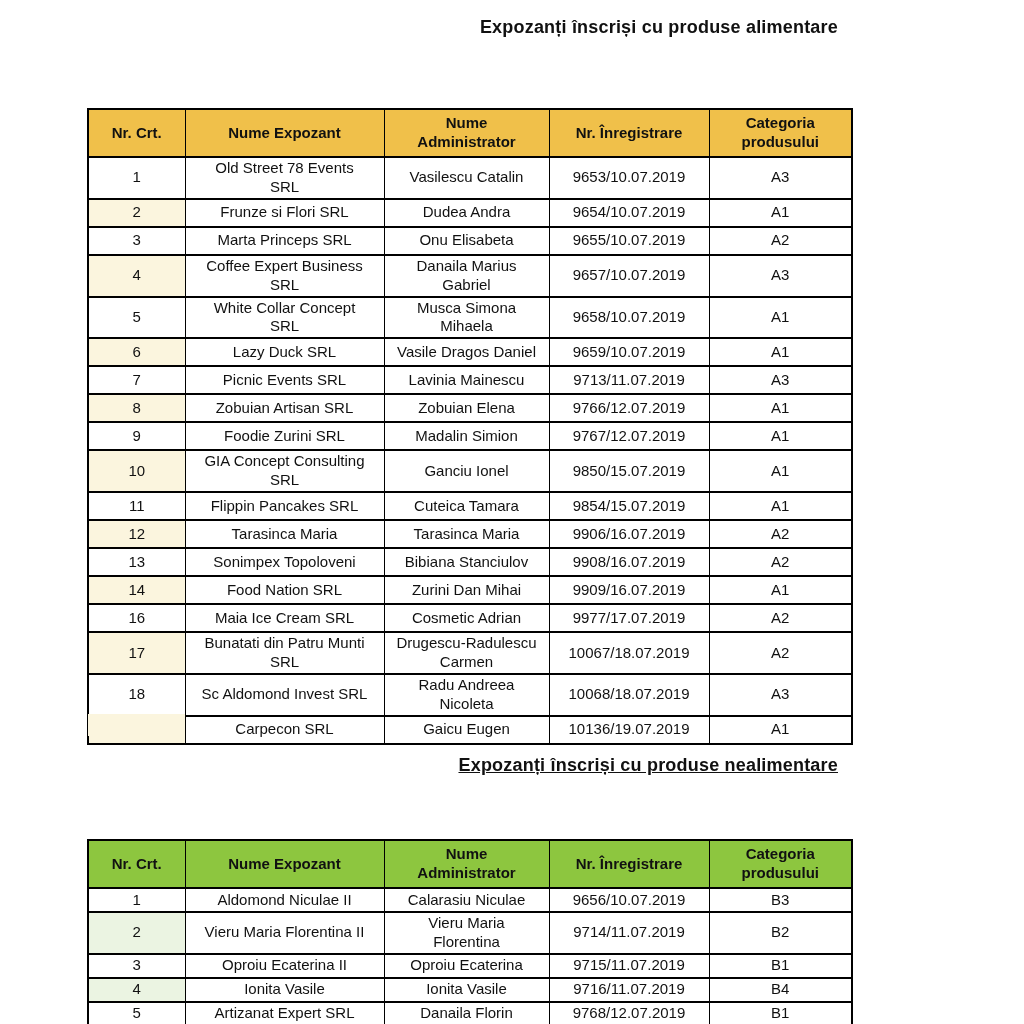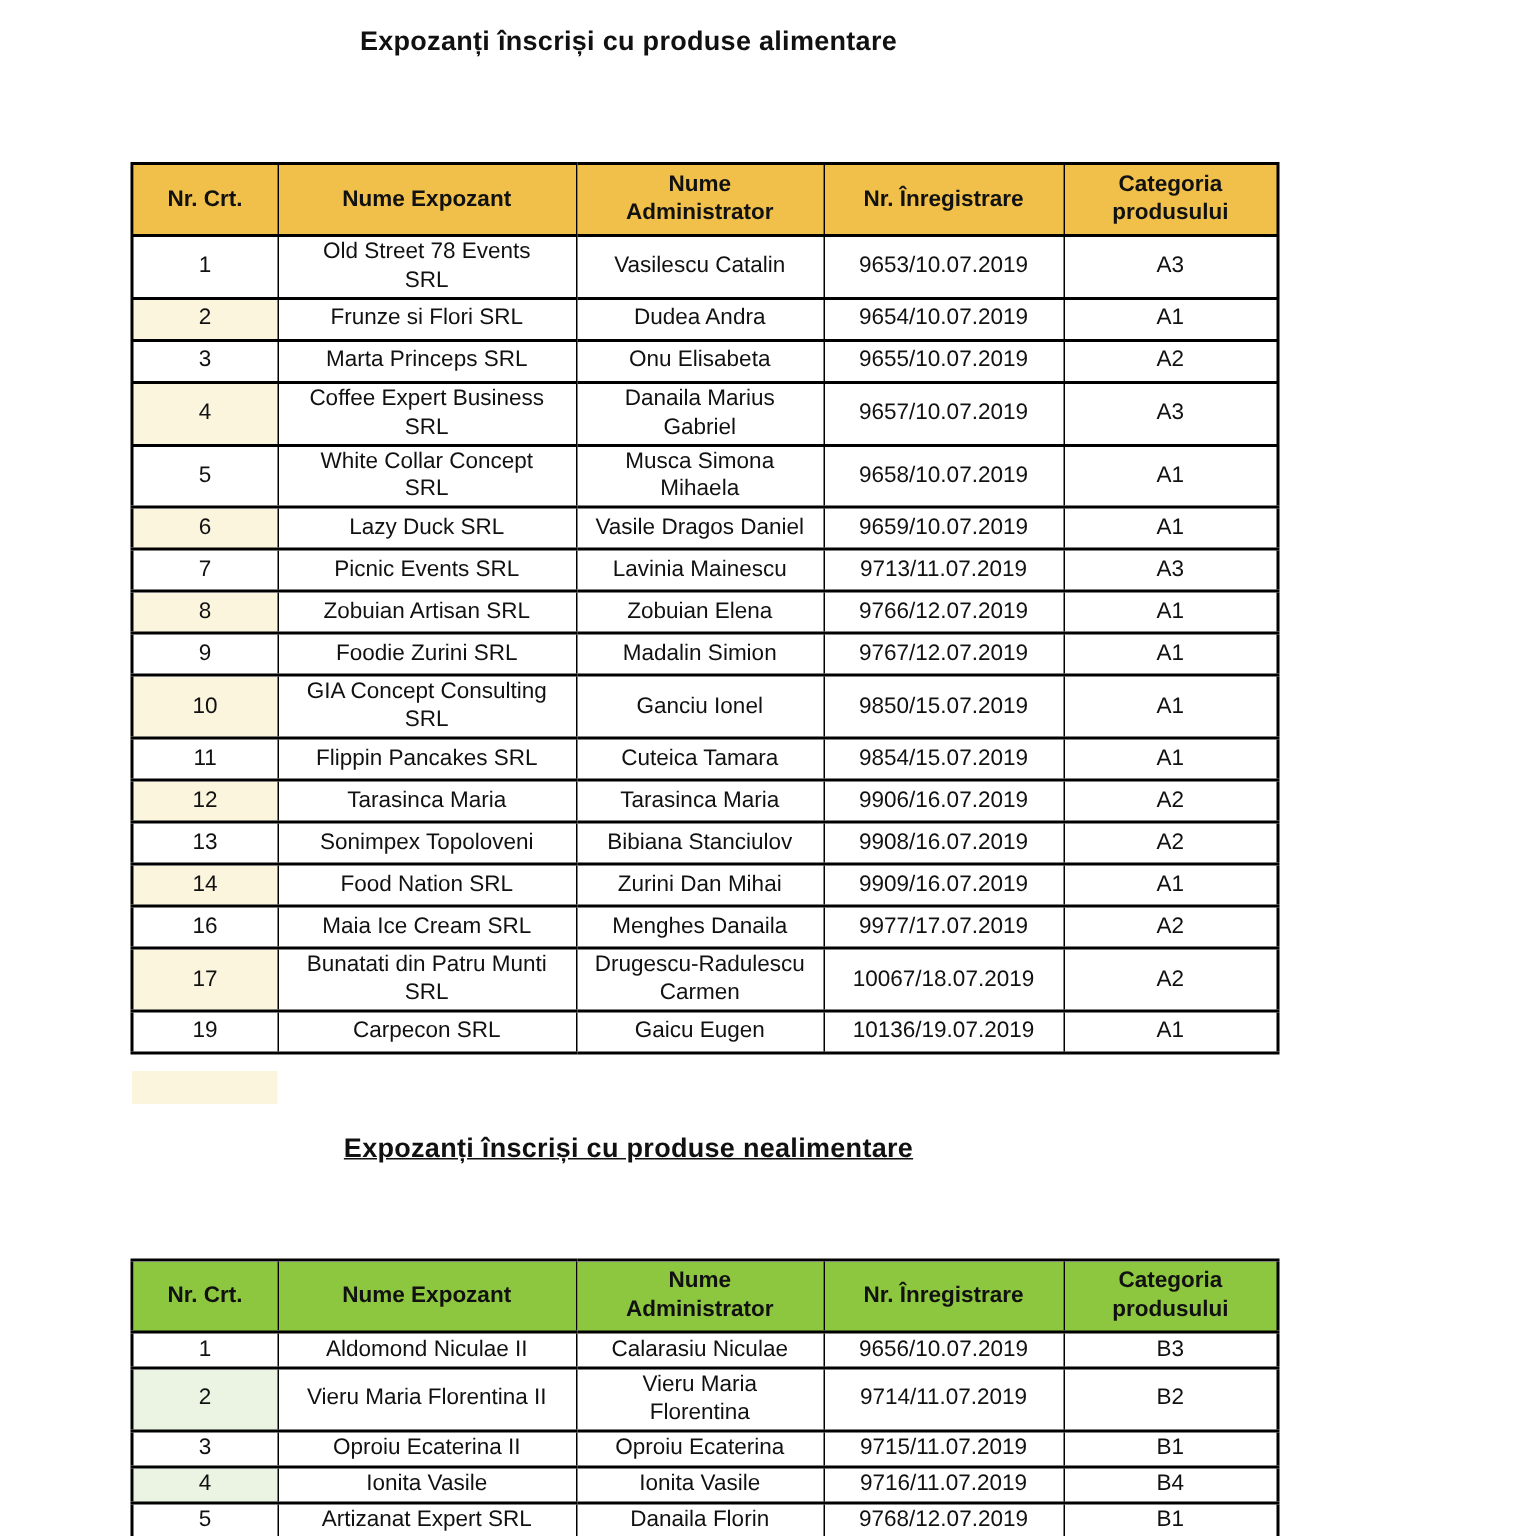--- a/index.html
+++ b/index.html
@@ -7,21 +7,21 @@
     width: 1024px; height: 1024px;
     overflow: hidden;
     position: relative;
     background: #ffffff;
     color: #111111;
     font-family: "Liberation Sans", sans-serif;
   }
   .title {
     position: absolute; left: 0; width: 838px;
     margin: 0;
-    text-align: center;
+    text-align: right;
     font-size: 18px; font-weight: bold;
     letter-spacing: 0.2px;
   }
   .t1-title { top: 17px; }
   .t2-title { top: 755px; text-decoration: underline; }
 
   table.tbl {
     position: absolute; left: 87px; width: 765px;
     border-collapse: collapse;
     table-layout: fixed;
@@ -186,32 +186,40 @@
         <tr>
           <td>14</td>
           <td>Food Nation SRL</td>
           <td>Zurini Dan Mihai</td>
           <td>9909/16.07.2019</td>
           <td>A1</td>
         </tr>
         <tr>
           <td>16</td>
           <td>Maia Ice Cream SRL</td>
-          <td>Menghes Danaila</td>
+          <td>Cosmetic Adrian</td>
           <td>9977/17.07.2019</td>
           <td>A2</td>
         </tr>
         <tr>
           <td>17</td>
           <td>Bunatati din Patru Munti
 SRL</td>
           <td>Drugescu-Radulescu
 Carmen</td>
           <td>10067/18.07.2019</td>
           <td>A2</td>
+        </tr>
+        <tr>
+          <td>18</td>
+          <td>Sc Aldomond Invest SRL</td>
+          <td>Radu Andreea
+Nicoleta</td>
+          <td>10068/18.07.2019</td>
+          <td>A3</td>
         </tr>
         <tr>
           <td>19</td>
           <td>Carpecon SRL</td>
           <td>Gaicu Eugen</td>
           <td>10136/19.07.2019</td>
           <td>A1</td>
         </tr>
       </tbody>
   </table>

